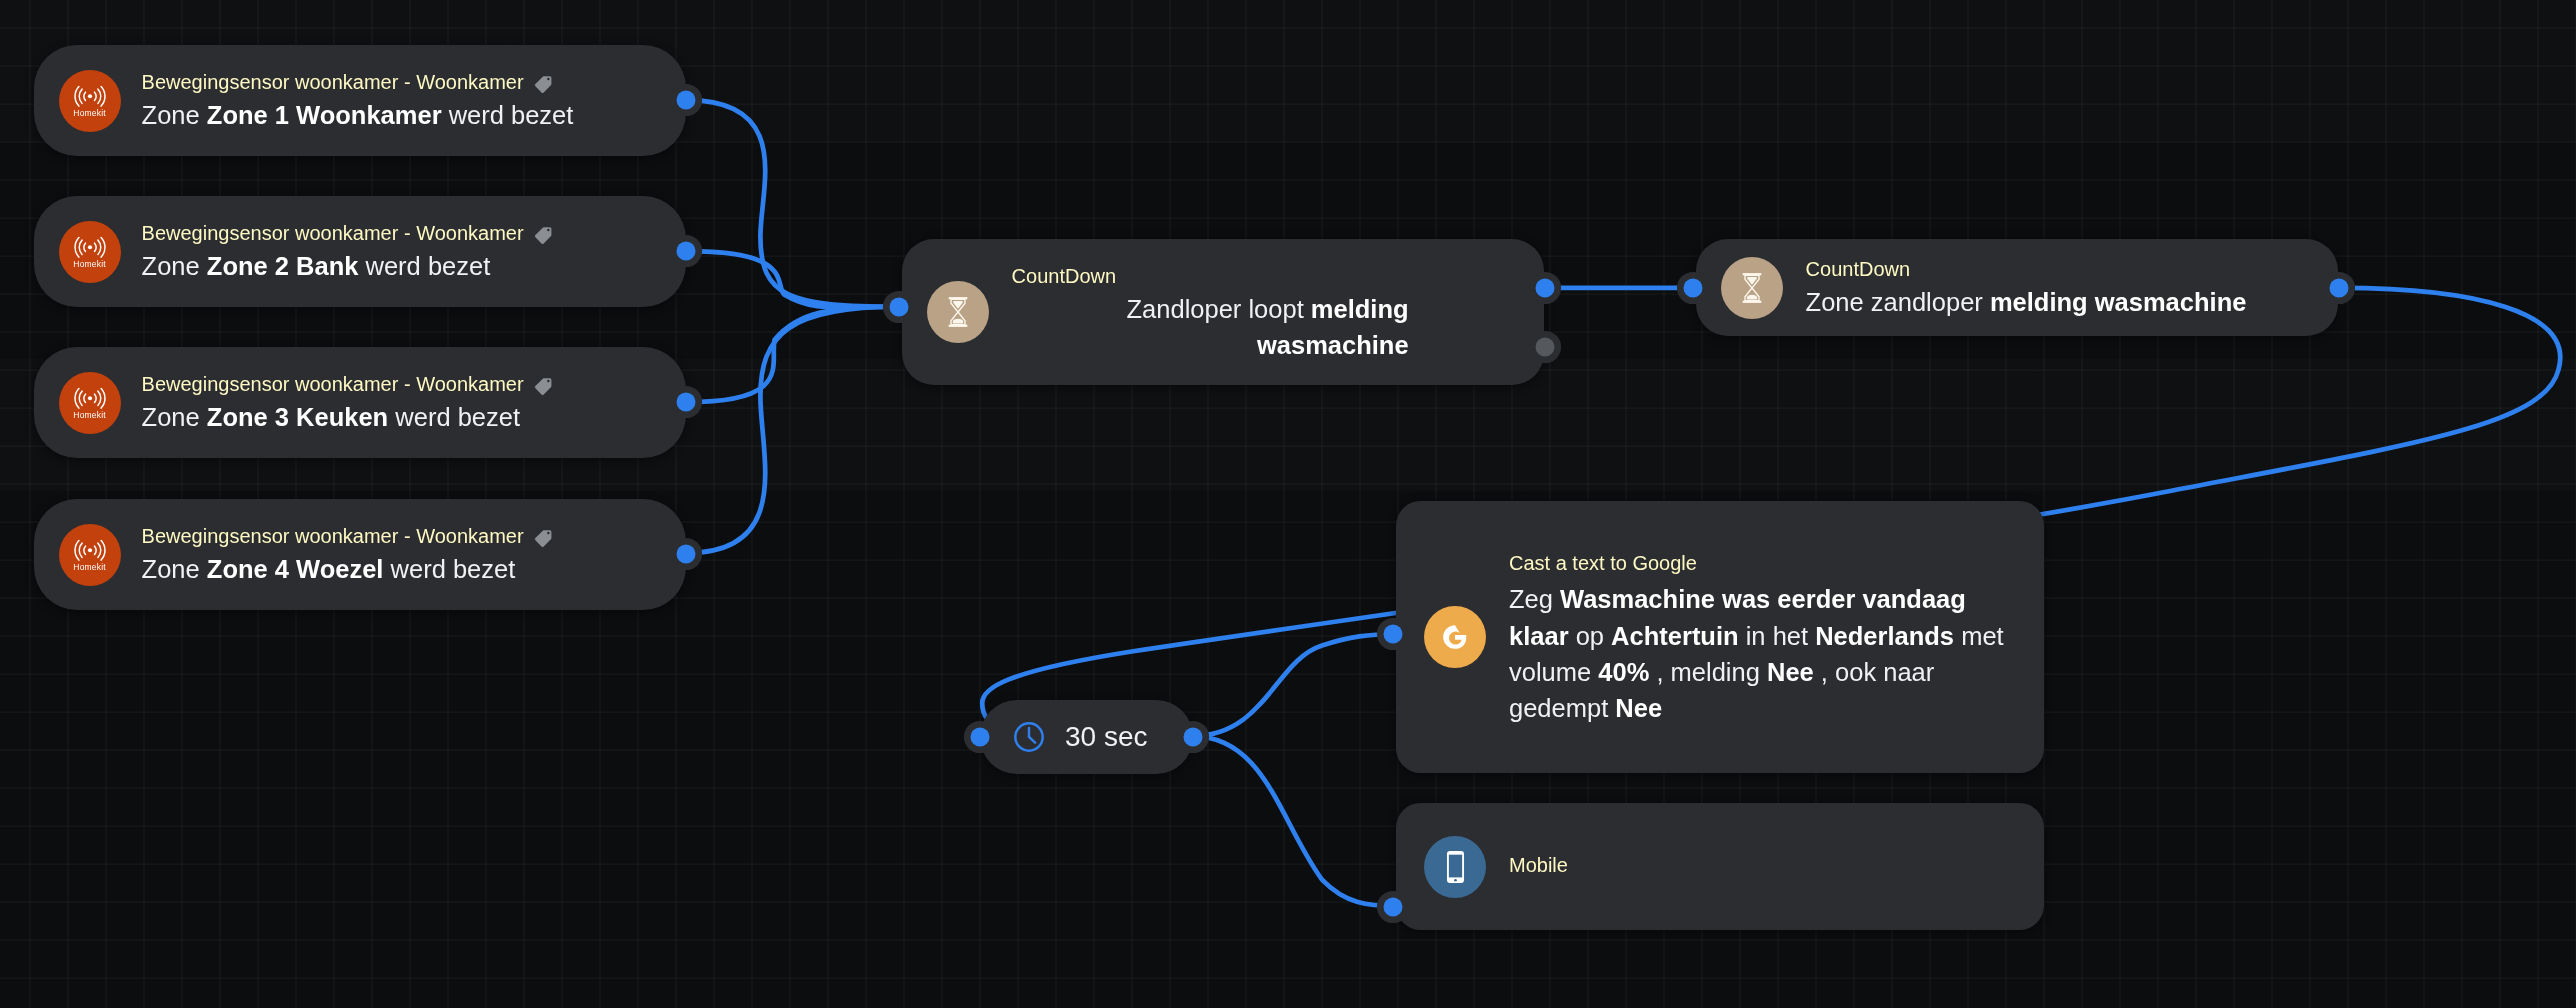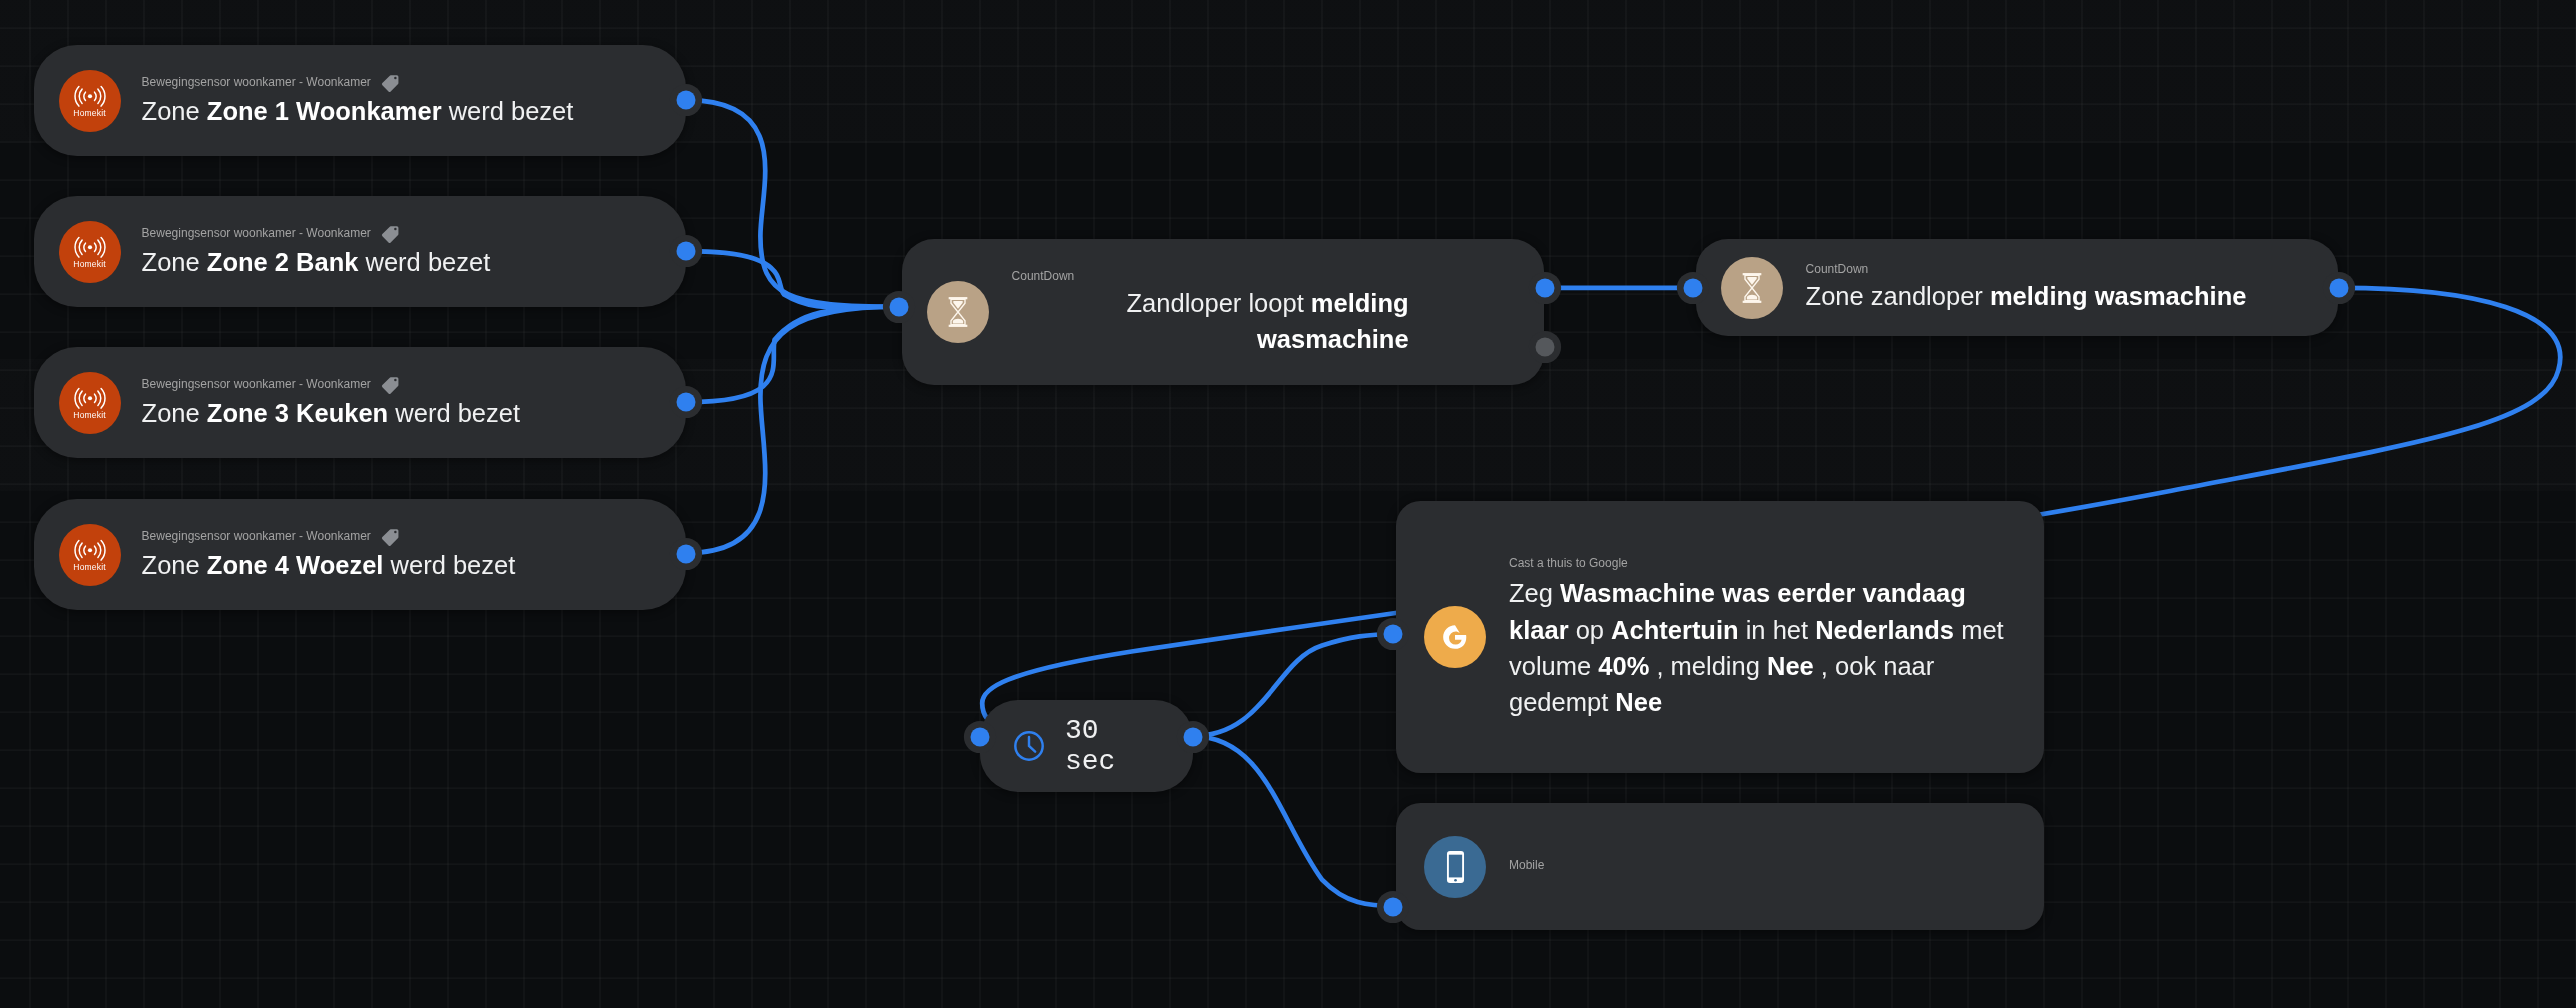--- a/index.html
+++ b/index.html
@@ -50,21 +50,21 @@
   .node-icon.homekit { background: #c2410c; }
   .node-icon.hourglass { background: #b9a286; }
   .node-icon.google { background: #eeab4b; }
   .node-icon.mobile { background: #3a6a93; }
   .icon-caption {
     font-size: 8.5px; color: #fff; margin-top: 0.9px; letter-spacing: 0.2px;
     line-height: 1;
   }
   .node-body { display: flex; flex-direction: column; justify-content: center; }
   .node-sub {
-    font-size: 12px; color: #a3a3a3; line-height: 1.5;
+    font-size: 20px; color: #fef9c3; line-height: 1.5;
     display: flex; align-items: center; gap: 9.4px; white-space: nowrap;
   }
   .node-title {
     font-size: 25.5px; color: #f0f1f2; line-height: 1.42;
     font-weight: 400;
   }
   .node-title b { font-weight: 700; color: #fff; }
 
   .tag-icon { display: inline-block; width: 21px; height: 21px; }
 
@@ -74,28 +74,27 @@
     width: 19px; height: 19px; border-radius: 50%;
     background: #2f80ef;
     transform: translate(-50%, -50%);
     box-shadow: 0 0 0 6.6px #2b2d30;
   }
   .port.inactive { background: #55585c; }
 
   
   .delay-pill {
     position: absolute;
-    height: 92px;
+    height: 74px;
     background: #2b2d30;
     border-radius: 38px;
     display: flex; align-items: center;
     padding: 0 32px;
     gap: 19px;
     box-shadow: 0 1.9px 9.4px rgba(0,0,0,0.45);
-    font-family: Liberation Mono, monospace;
   }
   .delay-label { font-size: 28px; color: #f0f1f2; font-weight: 400; }
 </style>
 </head>
 <body>
 
 <div id="canvas">
   <div id="vignette"></div>
 
   <svg class="wires" viewBox="0 0 2728 1068">
@@ -273,21 +272,21 @@
   </div>
 
   <div class="node" style="left:1396px; top:501px; width:648px; height:272px; border-radius:24.6px; padding:24.6px 28px;">
     <div class="node-icon google" style="margin-right:23px;">
       <svg width="36" height="36" viewBox="0 0 38 38">
         <path d="M19 6.5c-6.9 0-12.5 5.6-12.5 12.5S12.1 31.5 19 31.5c7.3 0 11.9-5.1 11.9-12.3 0-.8-.1-1.5-.2-2.2H19v4.9h7a6.1 6.1 0 0 1-6.4 5.1 6.9 6.9 0 1 1 0-13.8c1.7 0 3.2.6 4.4 1.6" fill="#fff"></path>
       </svg>
     </div>
     <div class="node-body">
       <div class="node-sub" style="margin-bottom:3.8px;">
-        <span>Cast a thuis to Google</span>
+        <span>Cast a text to Google</span>
       </div>
       <div class="node-title" id="cast-title" style="max-width:529px;"><span>Zeg </span><b>Wasmachine was eerder vandaag klaar</b><span> op </span><b>Achtertuin</b><span> in het </span><b>Nederlands</b><span> met volume </span><b>40%</b><span> , melding </span><b>Nee</b><span> , ook naar gedempt </span><b>Nee</b></div>
     </div>
     <div class="port" style="left:-2.8px; top:133px;"></div>
   </div>
 
   <div class="node" style="left:1396px; top:803px; width:648px; height:127px; border-radius:24.6px; padding:24.6px 28px;">
     <div class="node-icon mobile" style="margin-right:23px;">
       <svg width="23" height="36" viewBox="0 0 24 38">
         <rect x="3" y="2" width="18" height="34" rx="3.2" fill="#fff"></rect>

